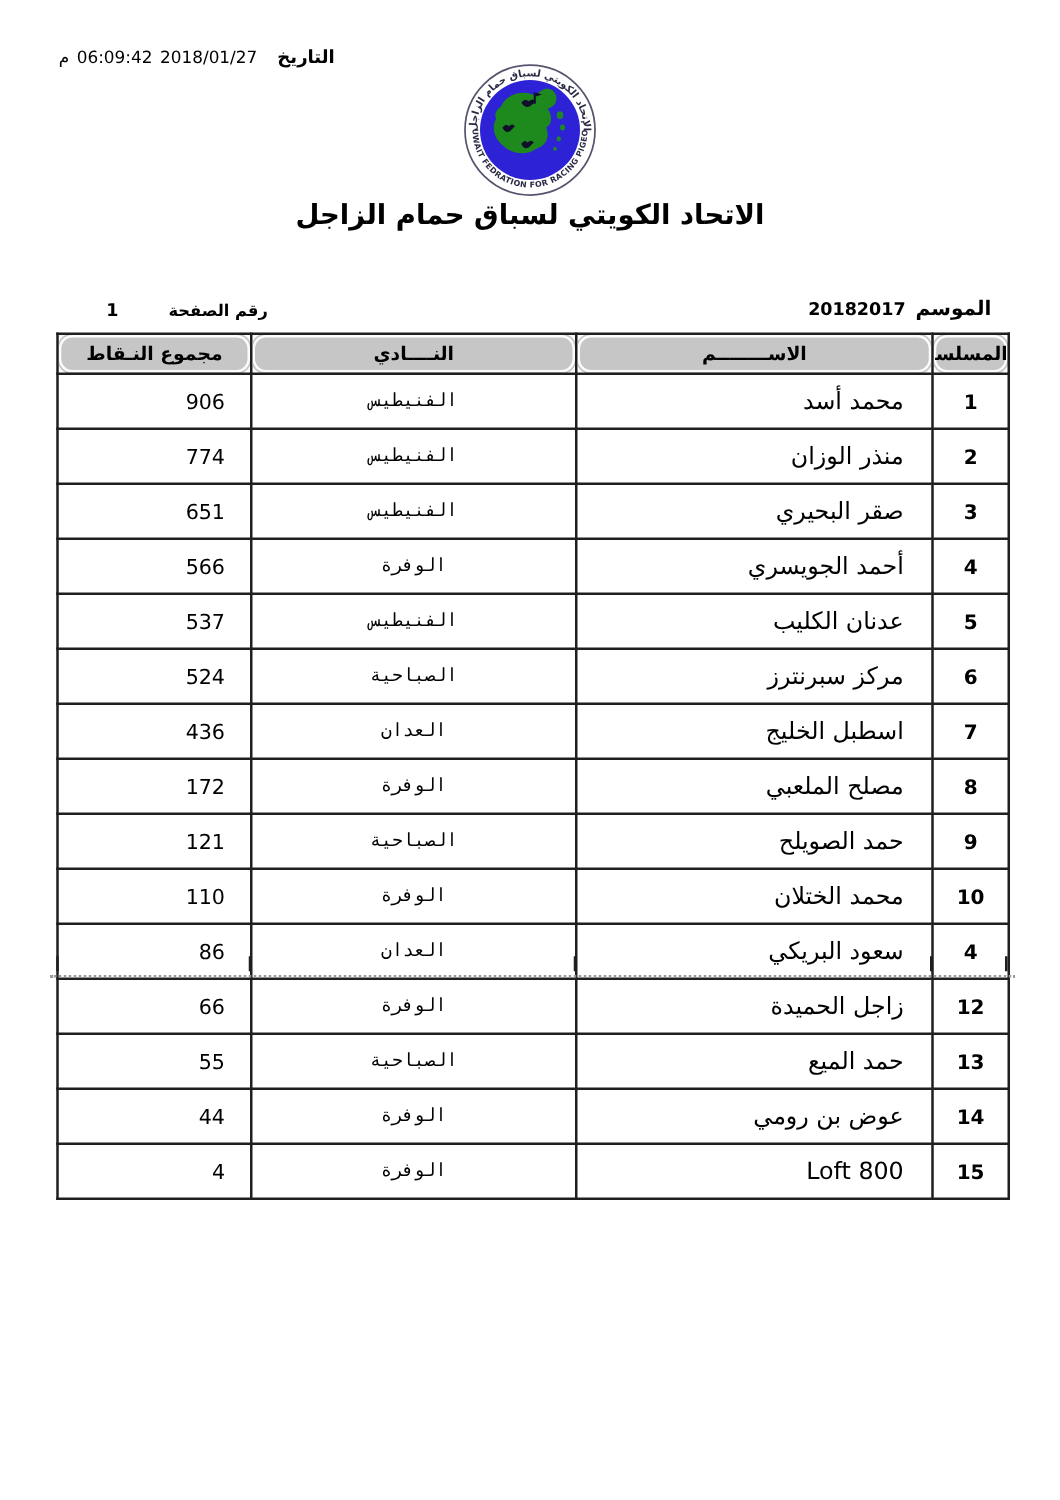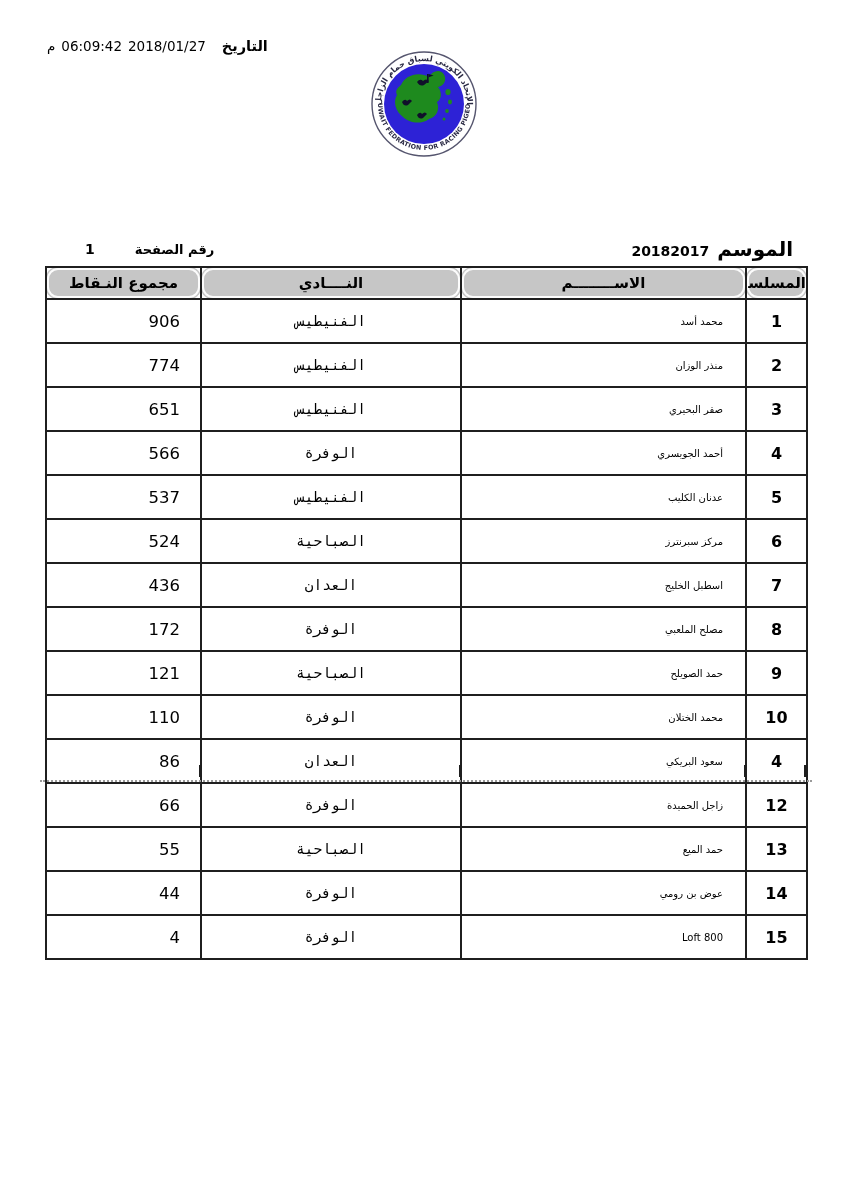--- a/index.html
+++ b/index.html
@@ -59,21 +59,21 @@
   .season-block {
     position: absolute;
     top: 237px;
     right: 55px;
     direction: rtl;
     display: flex;
     align-items: baseline;
     gap: 8px;
     white-space: nowrap;
   }
-  .season-label { font-weight: bold; font-size: 20px; }
+  .season-label { font-weight: bold; font-size: 16px; }
   .season-value { font-size: 14px; font-weight: bold; }
 
   .pagenum-block {
     position: absolute;
     top: 241px;
     left: 85px;
     direction: rtl;
     display: flex;
     align-items: baseline;
     gap: 40px;
@@ -102,21 +102,21 @@
     background: var(--header-bg, #c6c6c6);
     box-shadow: inset 0 0 0 2px #fcfcfc;
     font-weight: bold;
     font-size: 15px;
     text-align: center;
     vertical-align: middle;
     border-radius: 11px;
   }
   .results tbody td { height: 44px; vertical-align: middle; }
   td.c-serial { text-align: center; font-weight: bold; font-size: 16px; }
-  td.c-name   { text-align: right; padding-right: 22px; font-size: 10px; }
+  td.c-name   { text-align: right; padding-right: 22px; font-size: 19px; }
   td.c-club   { text-align: center; font-size: 14.5px; font-family: Liberation Mono, monospace; }
   td.c-points { direction: ltr; text-align: right; padding-right: 20px; font-size: 16.5px; }
 
   
   .vline {
     position: absolute;
     top: 765px;
     width: 2px;
     height: 12px;
     background: var(--border, #1f1f1f);
@@ -165,20 +165,21 @@
       <path d="M 46,64 q 3,-4 5,-1 q 3,-3 5,0 l -4,4 q -4,2 -6,-3 z"></path>
     </g>
     <text font-size="8" font-weight="bold" font-family="DejaVu Sans, sans-serif" fill="#2a2a44">
       <textPath href="#arcTop" startOffset="50%" text-anchor="middle">الإتحاد الكويتي لسباق حمام الزاجل</textPath>
     </text>
     <text font-size="6.3" font-weight="bold" letter-spacing="0.3" font-family="DejaVu Sans, sans-serif" fill="#2a2a44">
       <textPath href="#arcBottom" startOffset="50%" text-anchor="middle">KUWAIT FEDRATION FOR RACING PIGEON</textPath>
     </text>
   </svg>
 
+  <div class="title-1" dir="rtl">الاتحاد الكويتي لسباق حمام الزاجل</div>
 
   <div class="season-block">
     <span class="season-label">الموسم</span>
     <span class="season-value">20182017</span>
   </div>
   <div class="pagenum-block">
     <span class="pagenum-label">رقم الصفحة</span>
     <span class="pagenum-value">1</span>
   </div>
 

